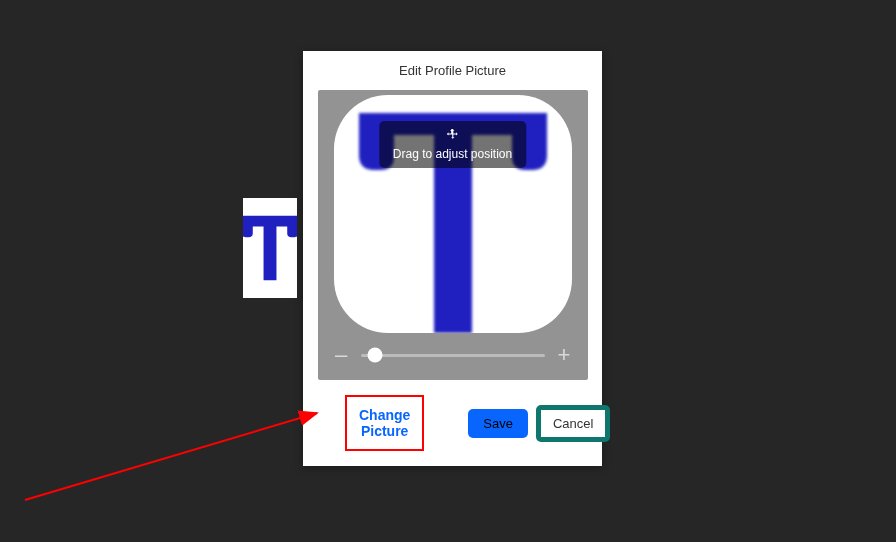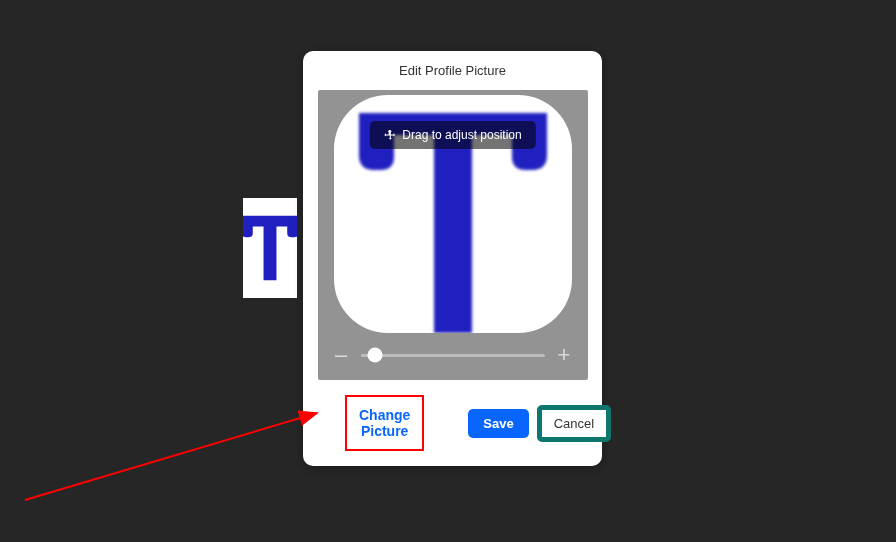--- a/index.html
+++ b/index.html
@@ -22,21 +22,21 @@
       align-items: center;
       justify-content: flex-start;
     }
     .thumb svg { width: 54px; height: 70px; }
     .modal {
       position: absolute;
       left: 303px;
       top: 51px;
       width: 299px;
       background: #fff;
-      border-radius: 10px;
+      border-radius: 0;
       padding: 12px 14px 15px 14px;
       box-shadow: 0 2px 8px rgba(0,0,0,0.3);
     }
     .modal-title {
       text-align: center;
       font-size: 13px;
       color: #333;
       margin-bottom: 12px;
     }
     .crop-area {
@@ -65,20 +65,21 @@
       transform: translateX(-50%);
       background: rgba(0,0,0,0.55);
       color: #fff;
       font-size: 12px;
       padding: 7px 14px;
       border-radius: 5px;
       display: flex;
       align-items: center;
       gap: 6px;
       white-space: nowrap;
+      flex-direction: column;
     }
     .zoom-bar {
       position: absolute;
       bottom: 14px;
       left: 16px;
       right: 16px;
       display: flex;
       align-items: center;
       gap: 12px;
     }
@@ -126,22 +127,22 @@
       cursor: pointer;
       padding: 6px 4px;
     }
     .highlight-box {
       border: 2px solid #ff0000;
       padding: 4px 8px;
     }
     .spacer { flex: 1; }
     .save-btn {
       background: #0866ff;
-      color: #ffffff;
-      font-weight: 700;
+      color: #000000;
+      font-weight: 400;
       font-size: 13px;
       border: none;
       border-radius: 5px;
       padding: 7px 15px;
       cursor: pointer;
       margin-left: 28px;
     }
     .cancel-btn {
       background: #fff;
       color: #333;

